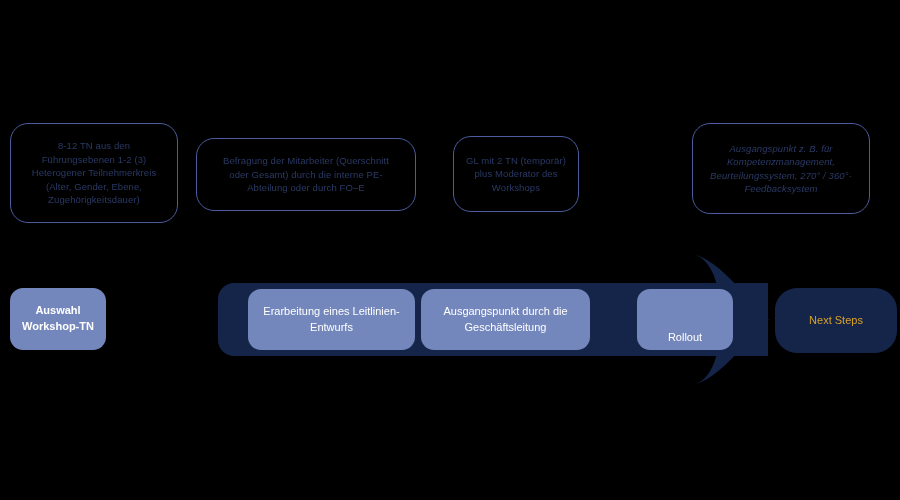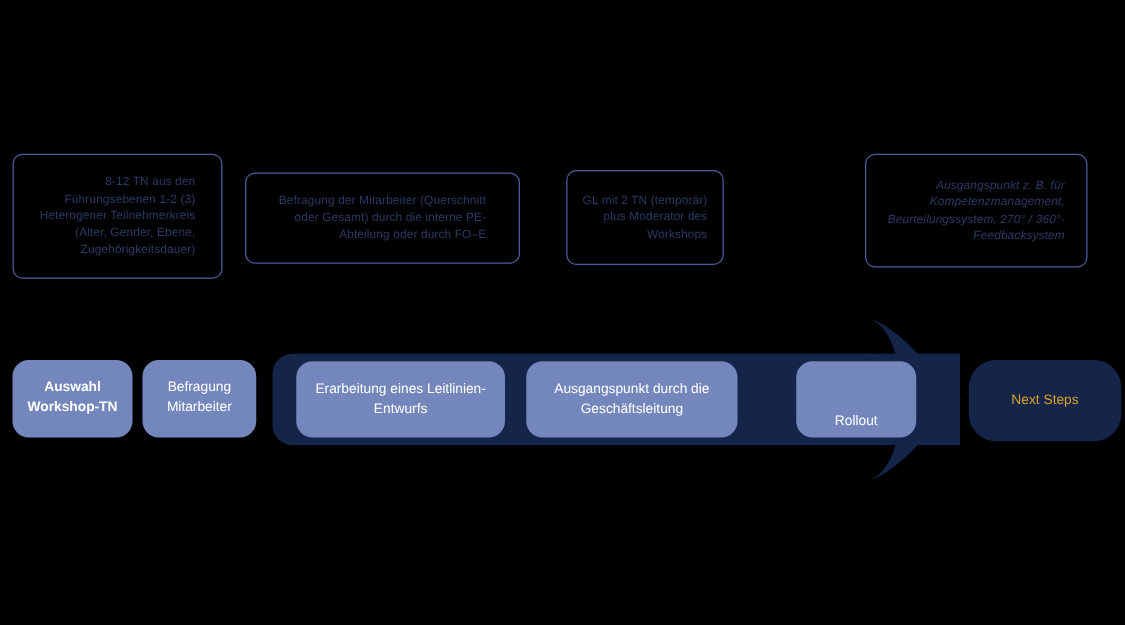--- a/index.html
+++ b/index.html
@@ -14,26 +14,26 @@
     background: #000000;
     overflow: hidden;
     font-family: "Liberation Sans", sans-serif;
   }
 
   
   .callout {
     position: absolute;
     box-sizing: border-box;
     border: 1px solid #4c5c9e;
-    border-radius: 8px;
+    border-radius: 18px;
     background: transparent;
     display: flex;
     align-items: center;
     justify-content: center;
-    text-align: right;
+    text-align: center;
     padding: 20px 8px;
   }
   .callout .txt {
     color: #2b3a66;
     font-size: 9.5px;
     line-height: 1.42;
     letter-spacing: 0.1px;
     white-space: pre-line;
     font-weight: 400;
   }
@@ -144,26 +144,22 @@
                C 74 60, 62 49, 48 33
                C 30 13, 14 2, 2 0 Z" fill="#15254a"></path>
     </svg>
   </div>
 
   <div class="pill" style="left:10px; top:288px; width:96px; height:62px;font-weight:bold;">
     <span class="txt">Auswahl
 Workshop-TN</span>
   </div>
 
-  <div class="pill" style="left:114px; top:288px; width:91px; height:62px;">
-    <span class="txt">Befragung
-Mitarbeiter</span>
-  </div>
 
-  <div class="pill" style="left:237px; top:289px; width:167px; height:61px;">
+  <div class="pill" style="left:248px; top:289px; width:167px; height:61px;">
     <span class="txt">Erarbeitung eines Leitlinien-
 Entwurfs</span>
   </div>
 
   <div class="pill" style="left:421px; top:289px; width:169px; height:61px;">
     <span class="txt">Ausgangspunkt durch die
 Geschäftsleitung</span>
   </div>
 
   <div class="pill" style="left:637px; top:289px; width:96px; height:61px;align-items:flex-end;">

